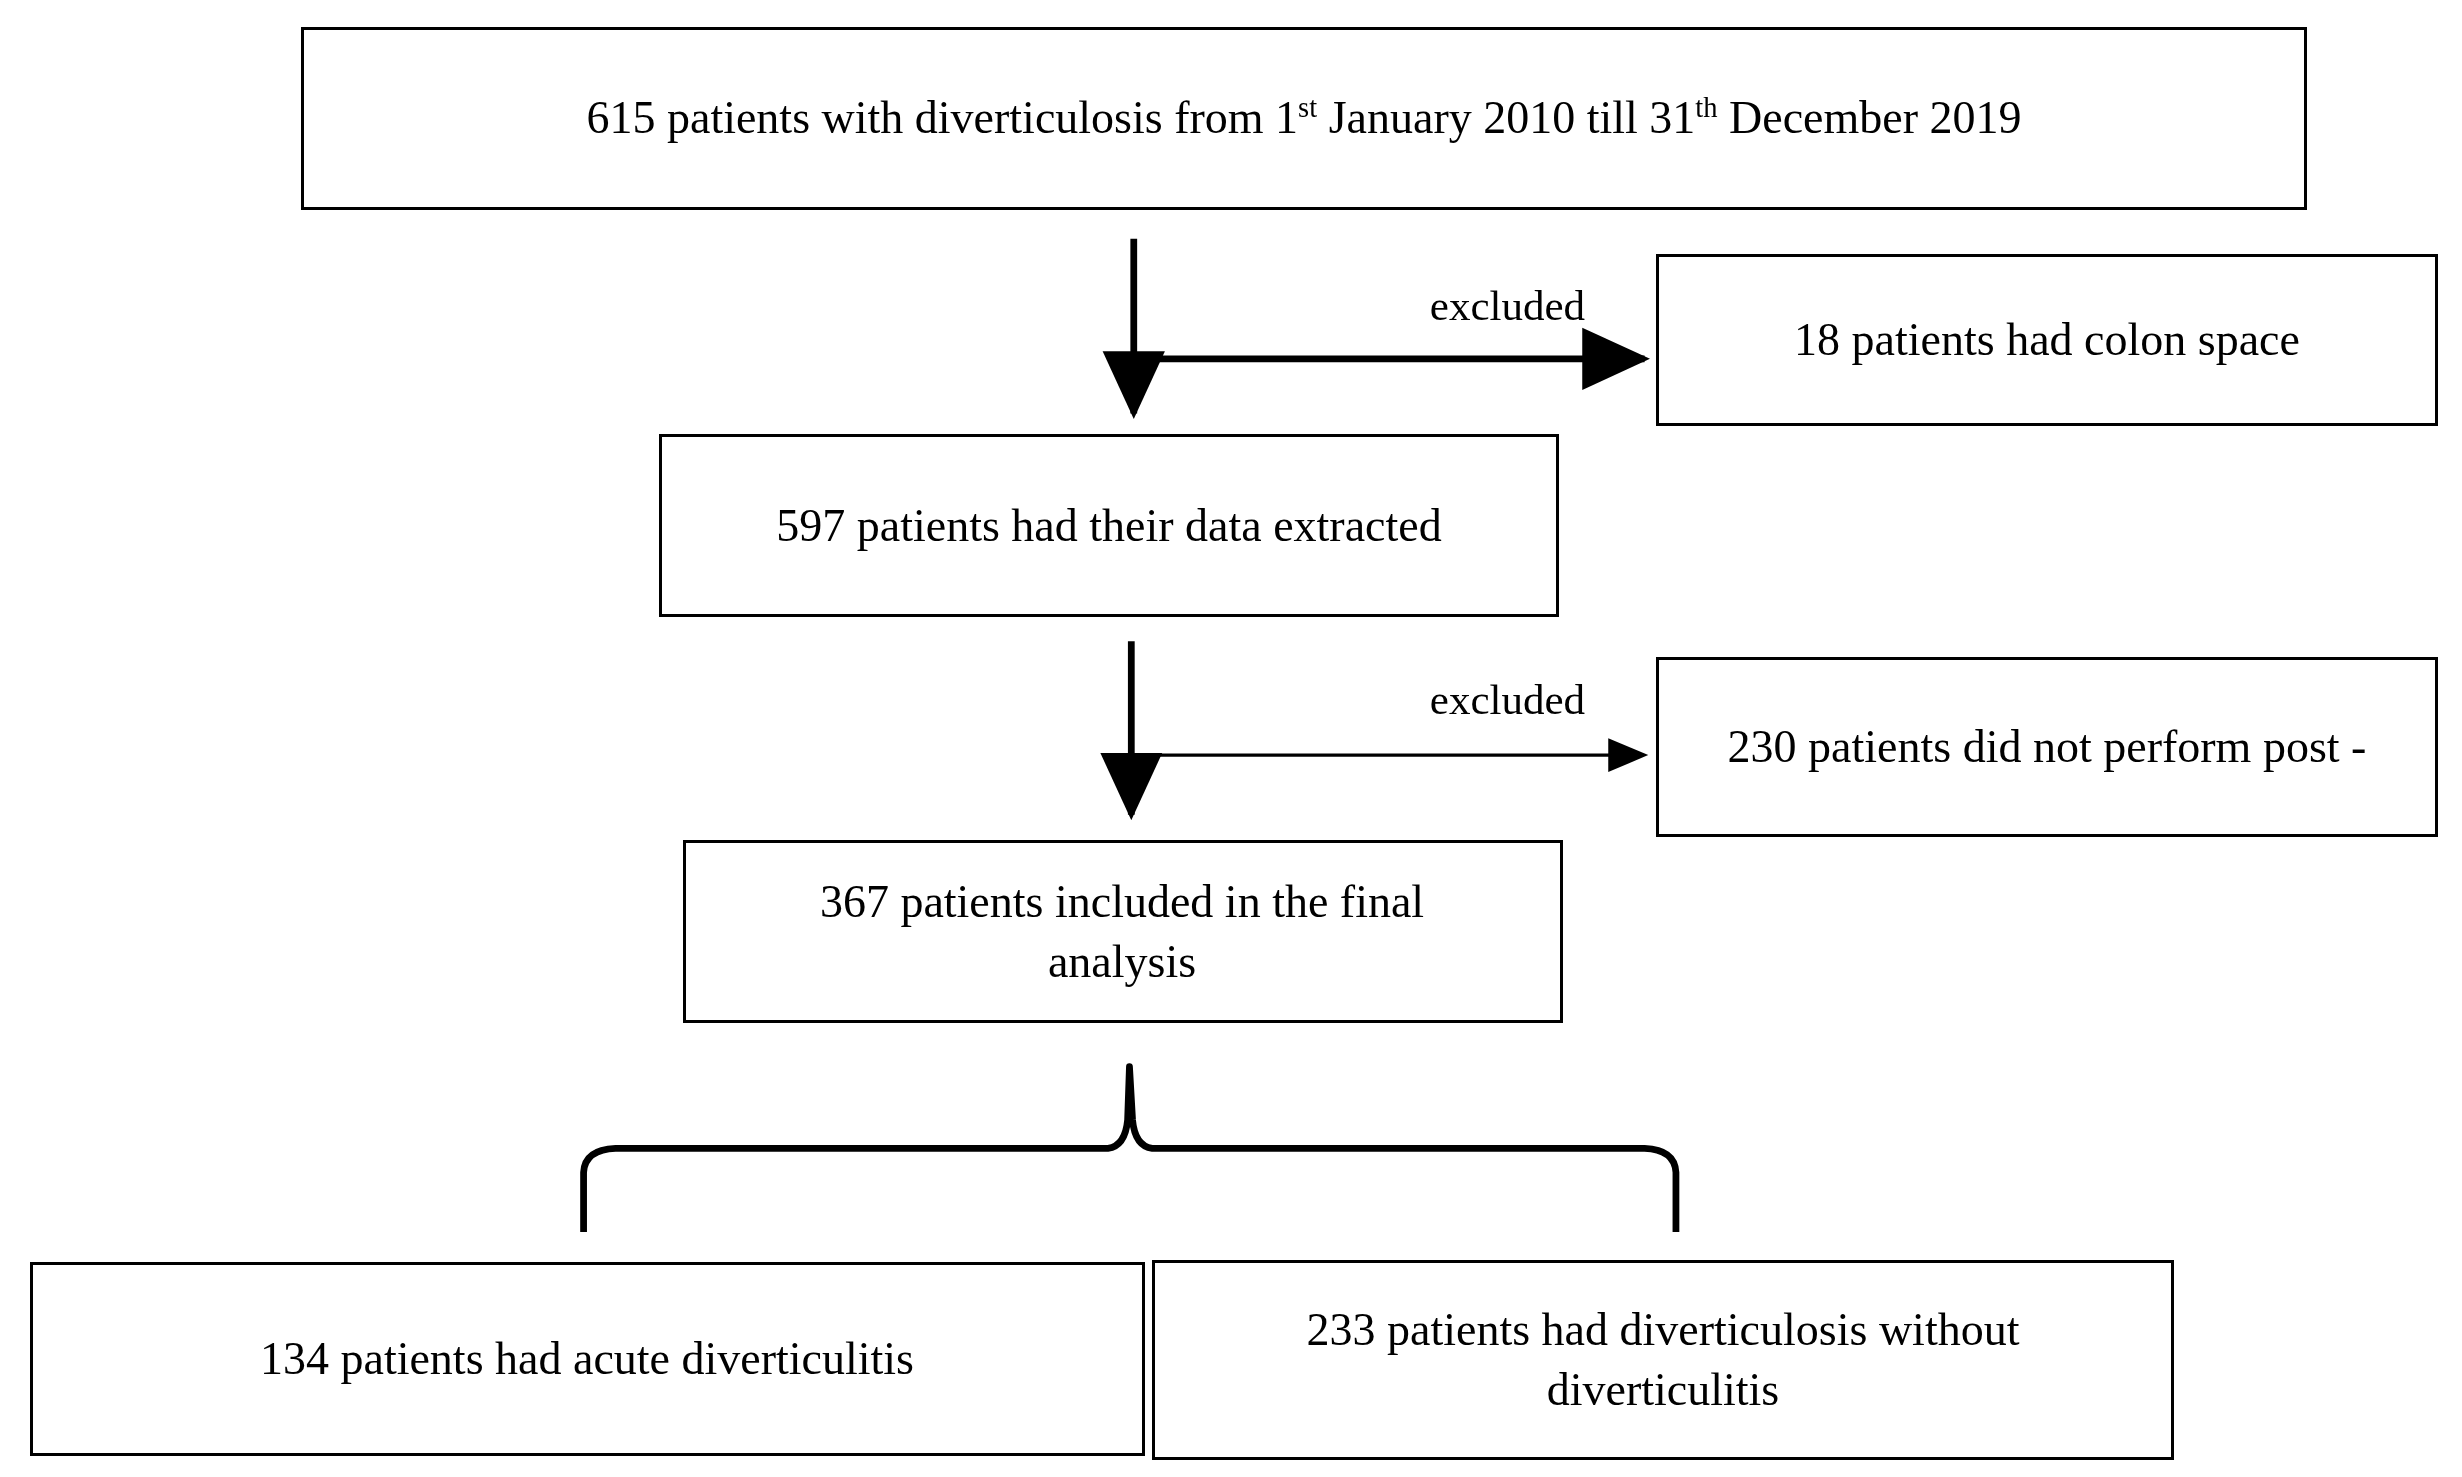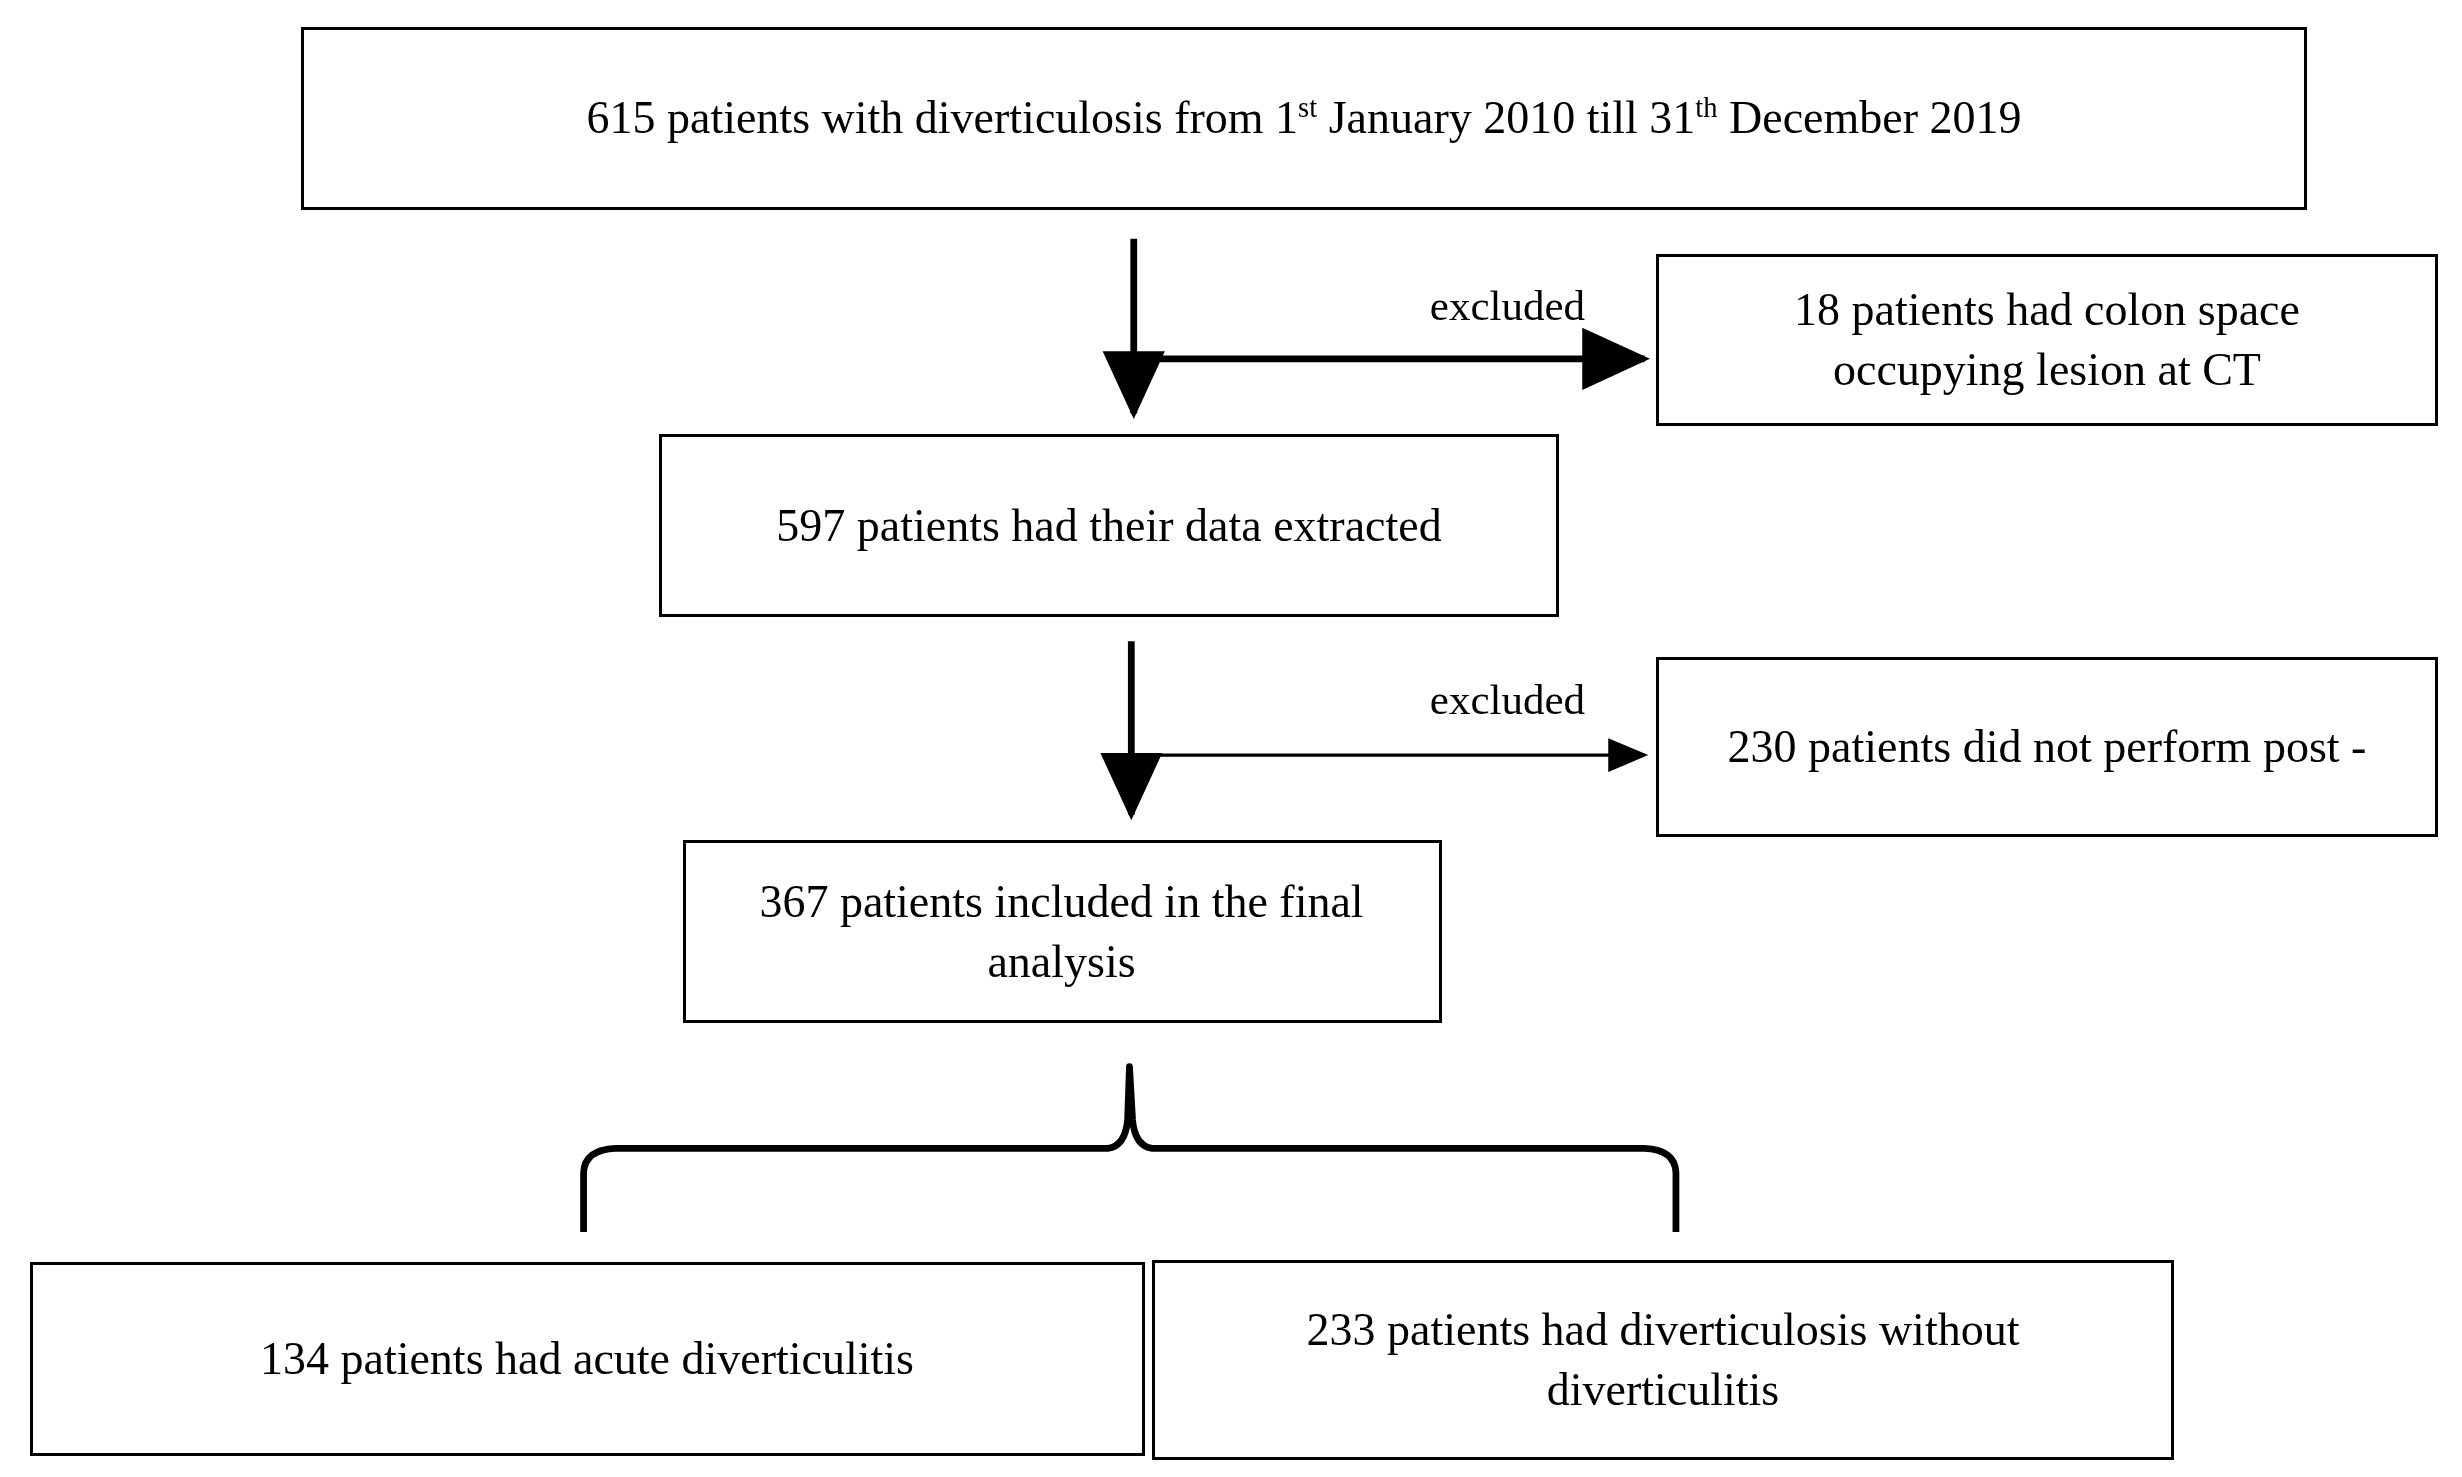--- a/index.html
+++ b/index.html
@@ -51,21 +51,21 @@
   sup {
     font-size: 0.62em;
     vertical-align: super;
     line-height: 0;
   }
   
   #node-cohort      { left: 277px;  top: 26.5px;   width: 2006px; height: 183px; margin-left: 24px; }
   #node-excl-ct     { left: 1656px; top: 254px;  width: 782px; height: 172px; }
   #node-extracted   { left: 659px; top: 434px;  width: 900px; height: 183px; }
   #node-excl-colo   { left: 1656px; top: 657px; width: 782px; height: 180px; }
-  #node-final       { left: 683px; top: 840px; width: 759px; height: 183px; padding-left: 14px; }
+  #node-final       { left: 683px; top: 840px; width: 880px; height: 183px; padding-left: 14px; }
   #node-acute       { left: 29.5px;   top: 1262px; width: 1115px; height: 194px; }
   #node-without     { left: 1152px; top: 1260px; width: 1022px; height: 200px; }
 
   #label-excluded-1 { left: 1253px; top: 284px;  width: 332px; }
   #label-excluded-2 { left: 1253px; top: 678px; width: 332px; }
 </style>
 </head>
 <body>
 
 <div id="canvas">
@@ -101,21 +101,20 @@
              L 2723,2002" fill="none" stroke="#000000" stroke-width="11" stroke-linecap="butt" stroke-linejoin="round"></path>
   </svg>
 
   <div class="node" id="node-cohort">
     <span class="txt"><span>615 patients with diverticulosis from   1</span><sup>st</sup><span> January 2010 till  31</span><sup>th</sup><span> December 2019</span></span>
   </div>
 
   <div class="node" id="node-excl-ct">
     <span class="txt">
       <span>18 patients had colon space</span><br>
-      <span>occupying lesion at CT</span>
     </span>
   </div>
 
   <div class="node" id="node-extracted">
     <span class="txt">597 patients had their data extracted</span>
   </div>
 
   <div class="node" id="node-excl-colo">
     <span class="txt">
       <span>230 patients  did not  perform post -</span><br>

